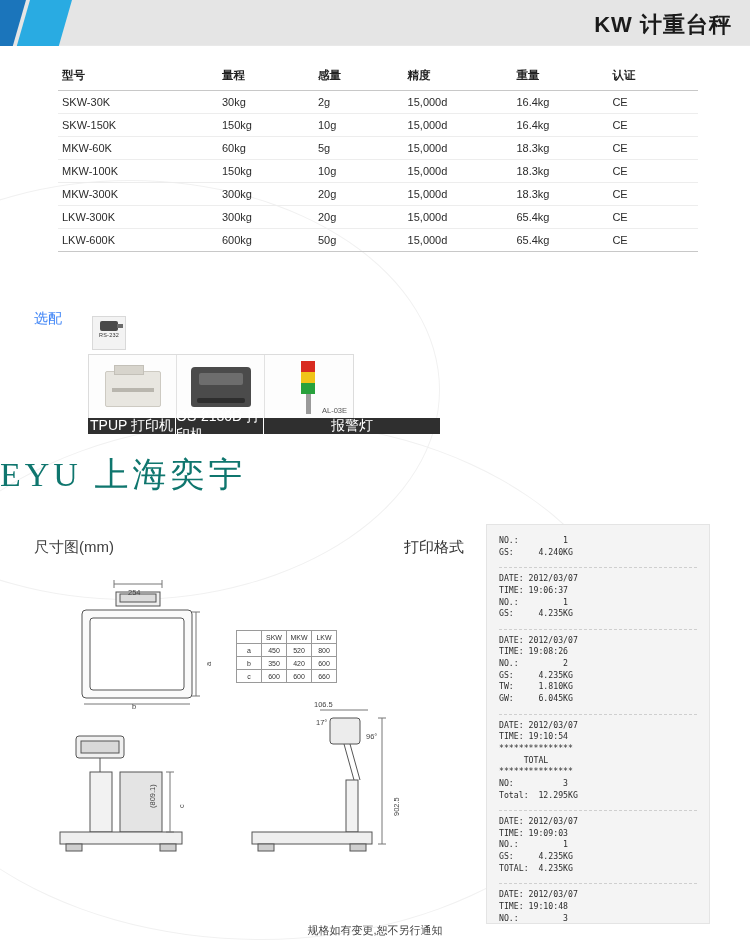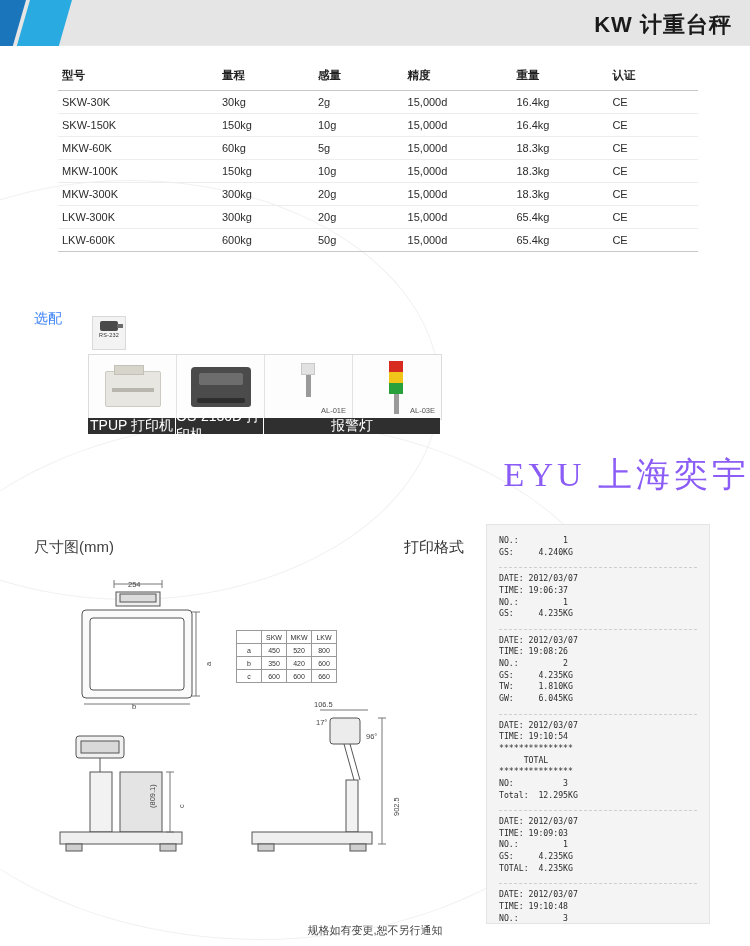--- a/index.html
+++ b/index.html
@@ -212,24 +212,24 @@
     bottom: 4px; right: 6px;
     font-size: 7.5px;
     color: #555;
   }
 
   
   .watermark {
     position: absolute;
     left: 0; right: 0;
     top: 452px;
-    text-align: right;
+    text-align: left;
     font-size: 34px;
     letter-spacing: 4px;
-    color: #8b5cf6;
+    color: #0f766e;
     font-family: "Liberation Serif", serif;
     user-select: none;
   }
 
   
   .sec-dim-title {
     position: absolute;
     left: 34px;
     top: 538px;
     font-size: 15px;
@@ -419,29 +419,20 @@
       <div class="tpup"></div>
     </div>
   </div>
   <div class="opt-cell">
     <div class="opt-img">
       <div class="os2130"></div>
     </div>
   </div>
   <div class="opt-cell">
     <div class="opt-img">
-      <div class="tower1">
-        <div class="seg"></div>
-        <div class="pole"></div>
-      </div>
-      <div class="tower-label">AL-01E</div>
-    </div>
-  </div>
-  <div class="opt-cell">
-    <div class="opt-img">
       <div class="tower3">
         <div class="s-r"></div>
         <div class="s-y"></div>
         <div class="s-g"></div>
         <div class="pole"></div>
       </div>
       <div class="tower-label">AL-03E</div>
     </div>
   </div>
 </div>
@@ -492,21 +483,21 @@
       <rect x="232" y="264" width="120" height="12" fill="#efefef"></rect>
       <rect x="238" y="276" width="16" height="7" fill="#cfcfcf"></rect>
       <rect x="330" y="276" width="16" height="7" fill="#cfcfcf"></rect>
       <line x1="300" y1="142" x2="348" y2="142" stroke="#777"></line>
       <line x1="362" y1="150" x2="362" y2="276" stroke="#777"></line>
       <line x1="358" y1="150" x2="366" y2="150" stroke="#777"></line>
       <line x1="358" y1="276" x2="366" y2="276" stroke="#777"></line>
     </g>
   </svg>
 
-  <div class="tiny-label" style="left:108px; top:12px;">254</div>
+  <div class="tiny-label" style="left:108px; top:20px;">254</div>
   <div class="vert-label" style="left:184px; top:98px;">a</div>
   <div class="tiny-label" style="left:112px; top:134px;">b</div>
   <div class="vert-label" style="left:157px; top:240px;">c</div>
   <div class="vert-label" style="left:128px; top:240px;">(809.1)</div>
   <div class="tiny-label" style="left:296px; top:150px;">17°</div>
   <div class="tiny-label" style="left:346px; top:164px;">96°</div>
   <div class="tiny-label" style="left:294px; top:132px;">106.5</div>
   <div class="vert-label" style="left:372px; top:248px;">902.5</div>
 
   <table class="dim-table">

